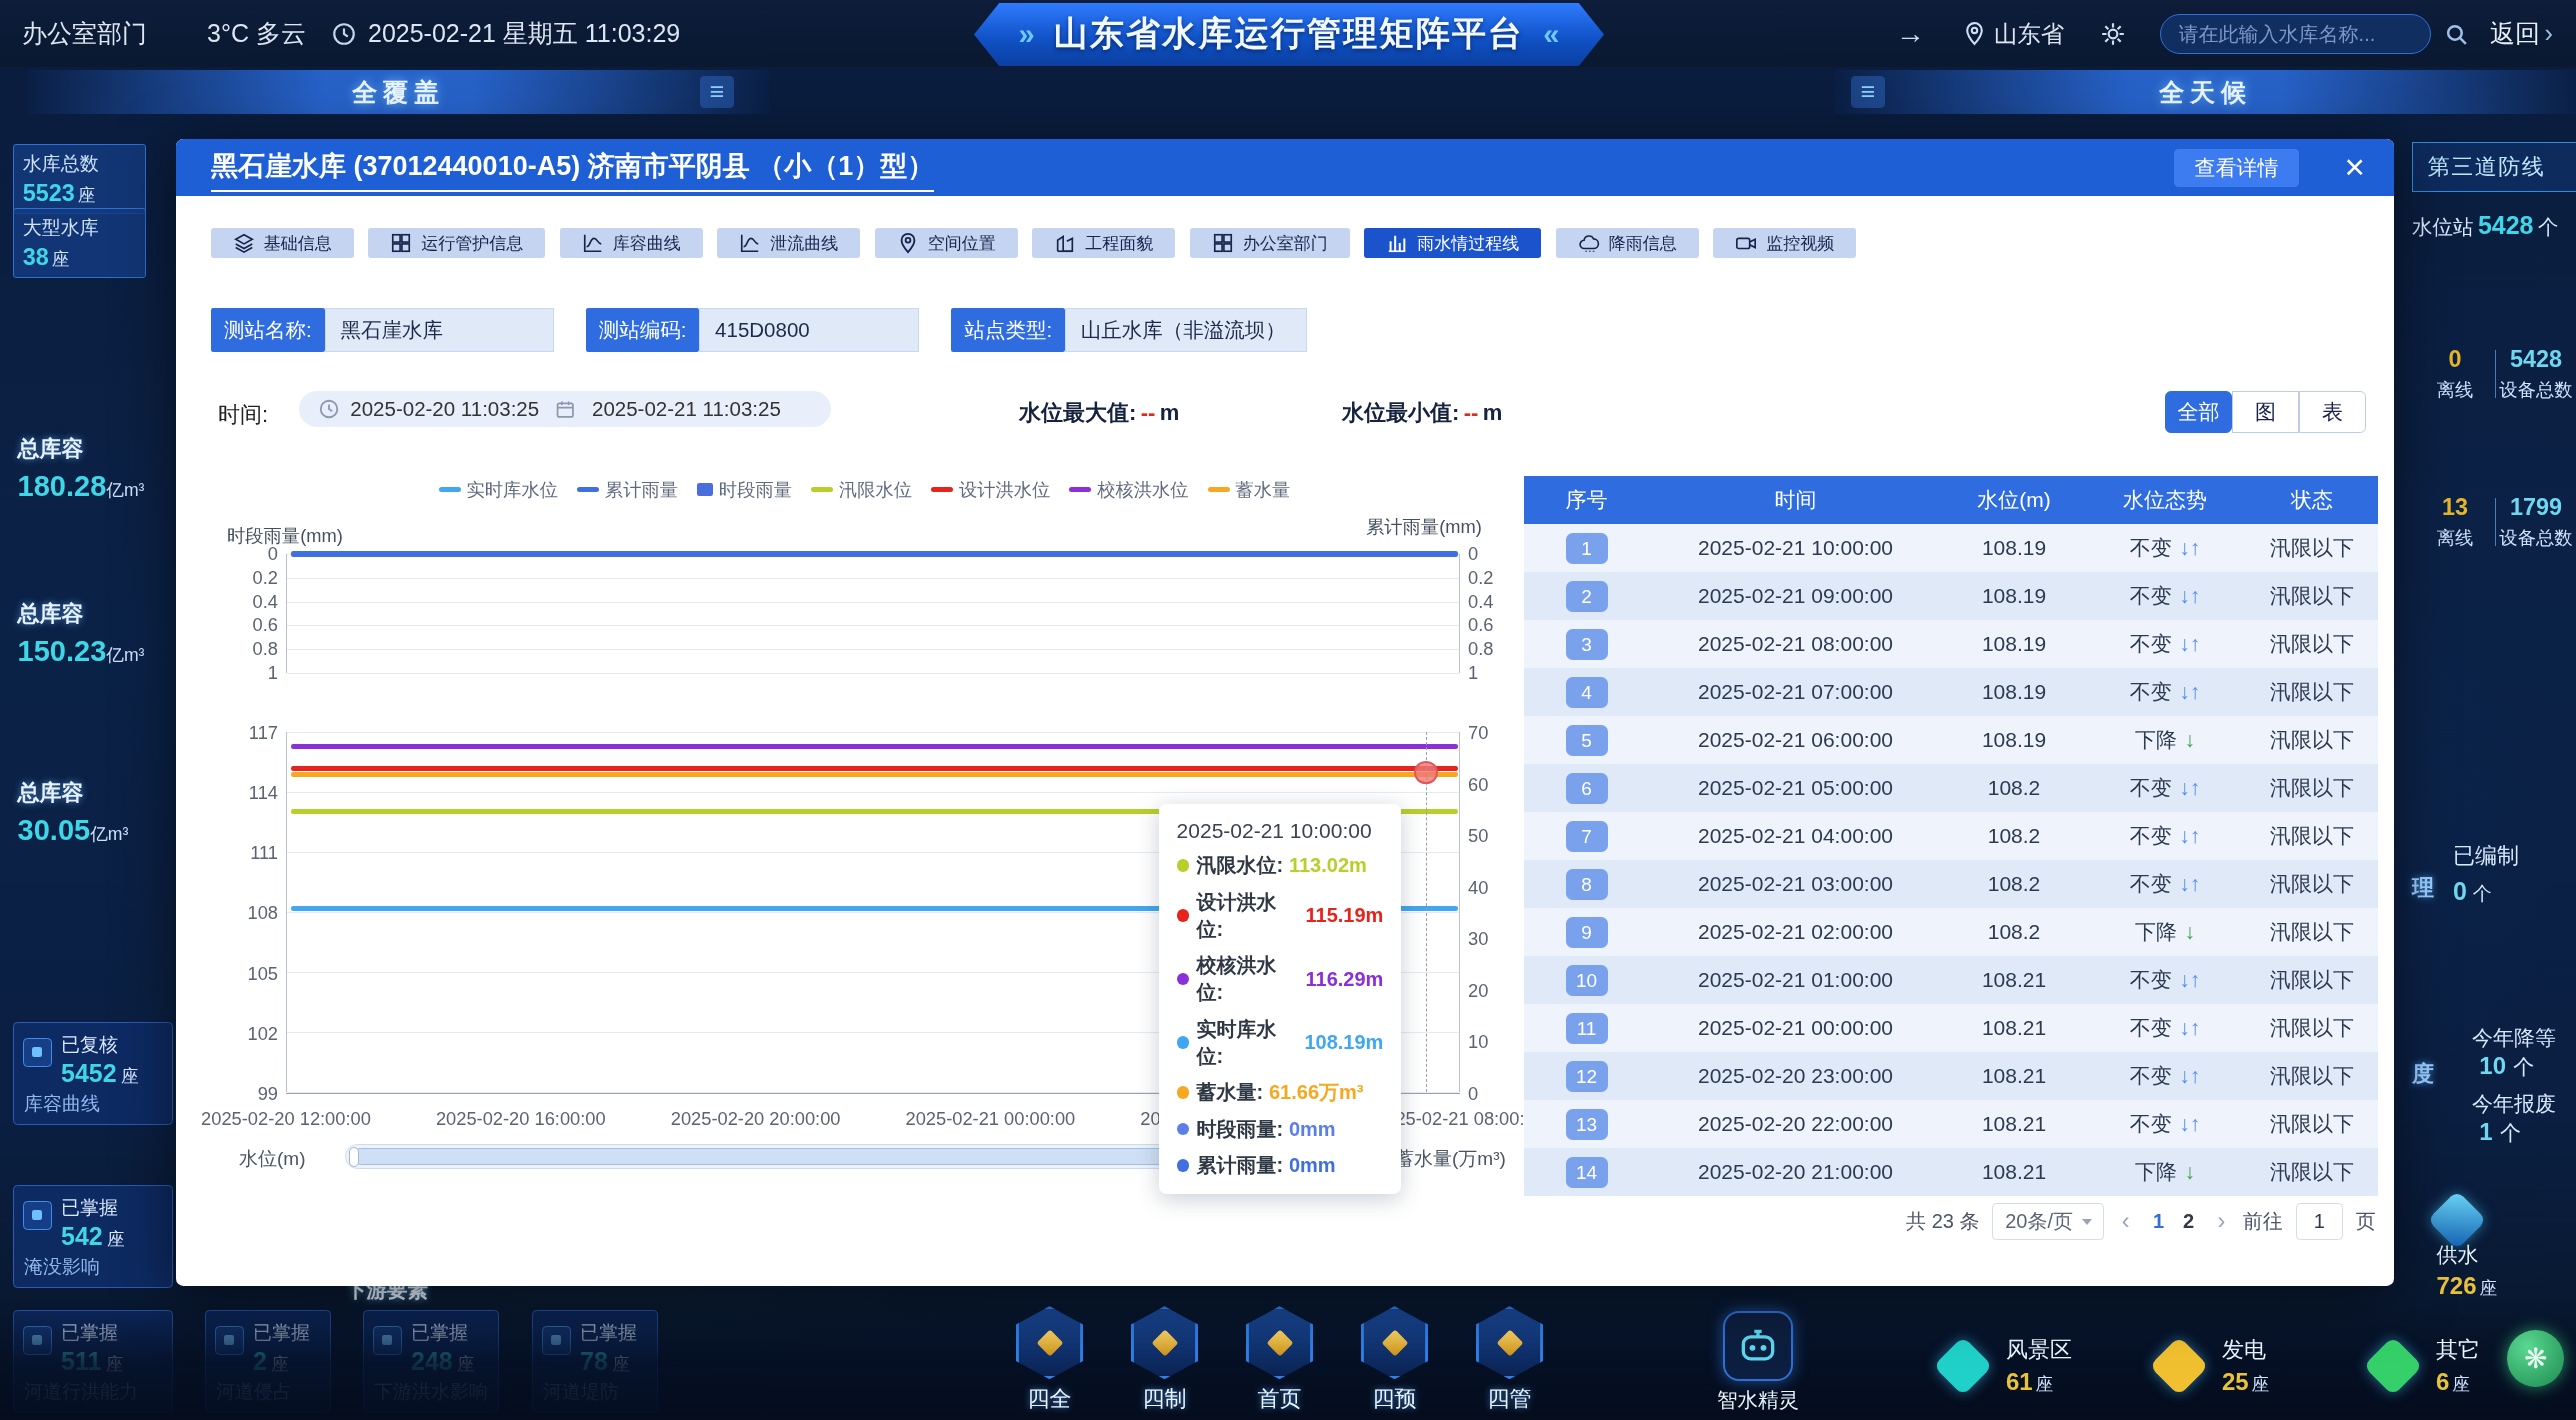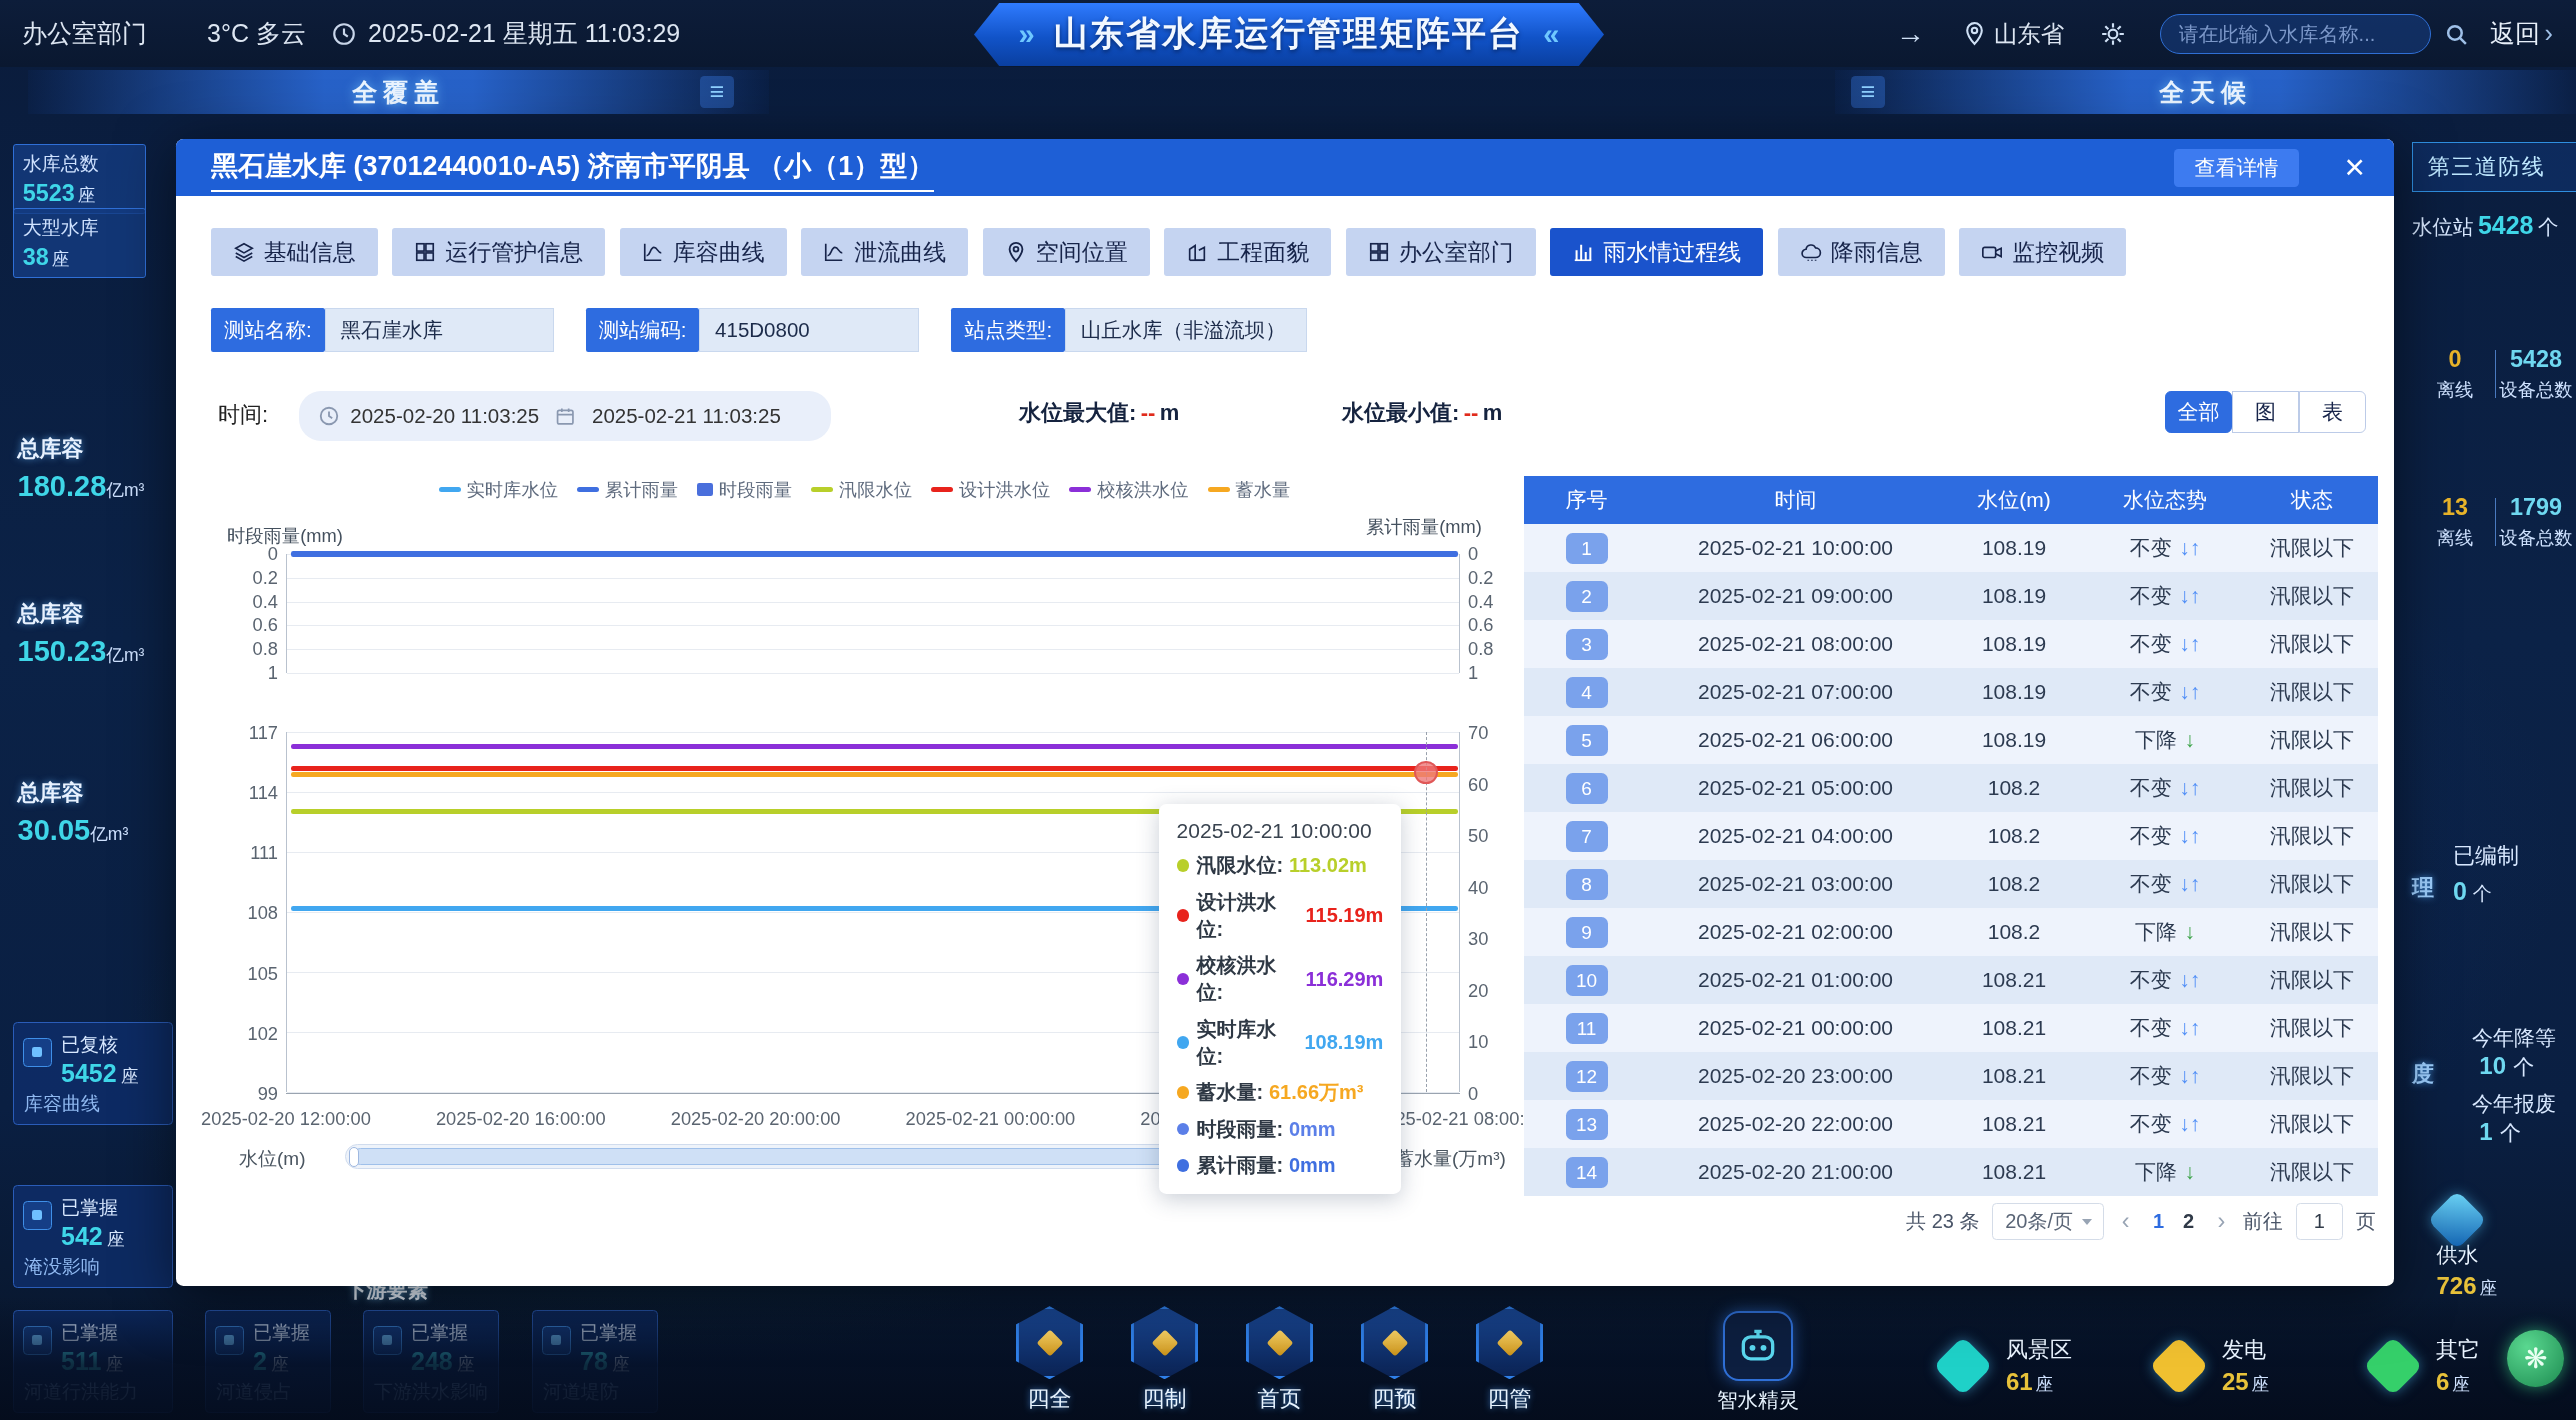--- a/index.html
+++ b/index.html
@@ -128,33 +128,33 @@
   
   .modal { position:absolute; left:176px; top:139px; width:2218px; height:1147px; background:#fff; border-radius:7.3px;
     box-shadow:0 10.3px 59px rgba(0,0,0,.55); }
   .m-header { position:absolute; left:0; top:0; width:100%; height:57px; background:#1e5fd6; border-radius:7.3px 7.3px 0 0; }
   .m-title { position:absolute; left:35px; top:8.8px; color:#fff; font-size:27px; font-weight:bold; padding-bottom:5.9px; border-bottom:2.2px solid #fff; }
   .m-detail-btn { position:absolute; right:95px; top:9.5px; height:38px; padding:0 20.5px; background:#3d7bf0; border:none; border-radius:4.4px;
     color:#fff; font-size:21px; font-family:inherit; cursor:pointer; }
   .m-close { position:absolute; right:29px; top:4.4px; color:#fff; font-size:35px; line-height:48px; cursor:pointer; }
 
   .m-tabs { position:absolute; left:35px; top:89px; display:flex; gap:14.7px; }
-  .m-tab { height:48px; padding:0 22px; border-radius:2.9px; background:#c5d4f1; color:#17244a; font-size:23px;
+  .m-tab { height:30px; padding:0 22px; border-radius:2.9px; background:#c5d4f1; color:#17244a; font-size:17px;
     display:flex; align-items:center; gap:8.8px; cursor:pointer; white-space:nowrap; }
   .m-tab[data-active="true"] { background:#1a53cc; color:#fff; }
 
   .m-station { position:absolute; left:35px; top:169px; display:flex; gap:32px; }
   .field { display:flex; }
   .chip { background:#2e6ce0; color:#fff; height:44px; padding:0 13px; font-size:20.5px; display:flex; align-items:center; border-radius:2.2px; }
   .fval { height:44px; background:#dfe9f7; border:0.7px solid #c9d8ee; color:#1c2b4a; font-size:20.5px; display:flex; align-items:center; padding:0 14.7px; }
   .fval.w1 { width:229px; } .fval.w2 { width:220px; } .fval.w3 { width:242px; }
 
   .m-timerow { position:absolute; left:0; top:252px; width:100%; height:44px; }
   .t-label { position:absolute; left:42px; top:8.8px; font-size:22px; color:#222; }
-  .time-pill { position:absolute; left:123px; top:0; width:532px; height:50px; background:#e9effa; border-radius:22px;
+  .time-pill { position:absolute; left:123px; top:0; width:532px; height:36px; background:#e9effa; border-radius:22px;
     display:flex; align-items:center; padding:0 19px; gap:10.3px; cursor:pointer; }
   .time-pill .dt { color:#333; font-size:20.5px; }
   .mm-group { position:absolute; top:7.3px; font-size:22px; color:#15233f; font-weight:bold; }
   .mm-group .red { color:#e02b1c; margin:0 4.4px; }
   .view-group { position:absolute; right:28px; top:0; display:flex; }
   .vbtn { width:67px; height:42px; font-size:21px; display:flex; align-items:center; justify-content:center;
     background:#fff; border:0.7px solid #bccbe8; color:#17244a; cursor:pointer; }
   .vbtn:first-child { border-radius:5.9px 0 0 5.9px; }
   .vbtn:last-child { border-radius:0 5.9px 5.9px 0; }
   .vbtn[data-active="true"] { background:#2e6ce0; border-color:#2e6ce0; color:#fff; border-radius:5.9px; }

